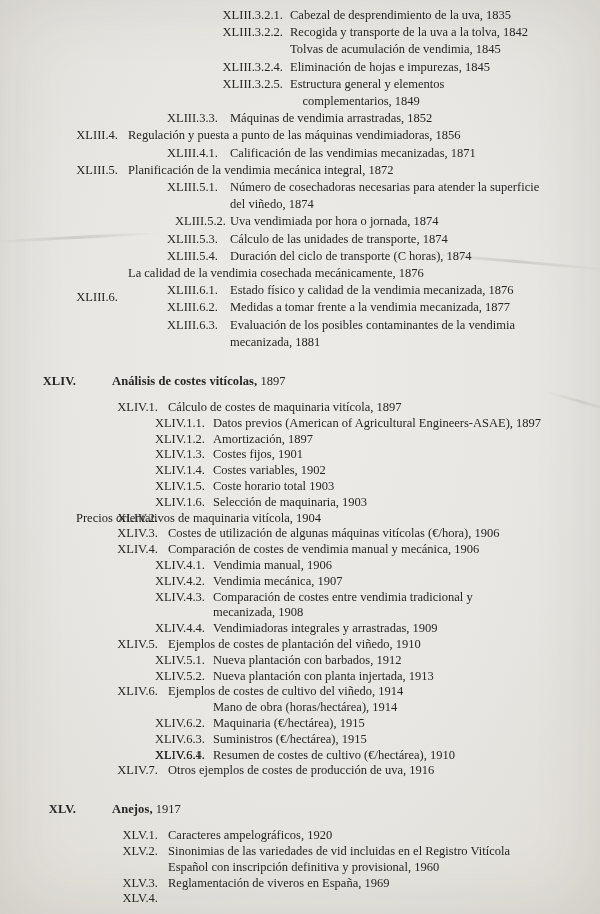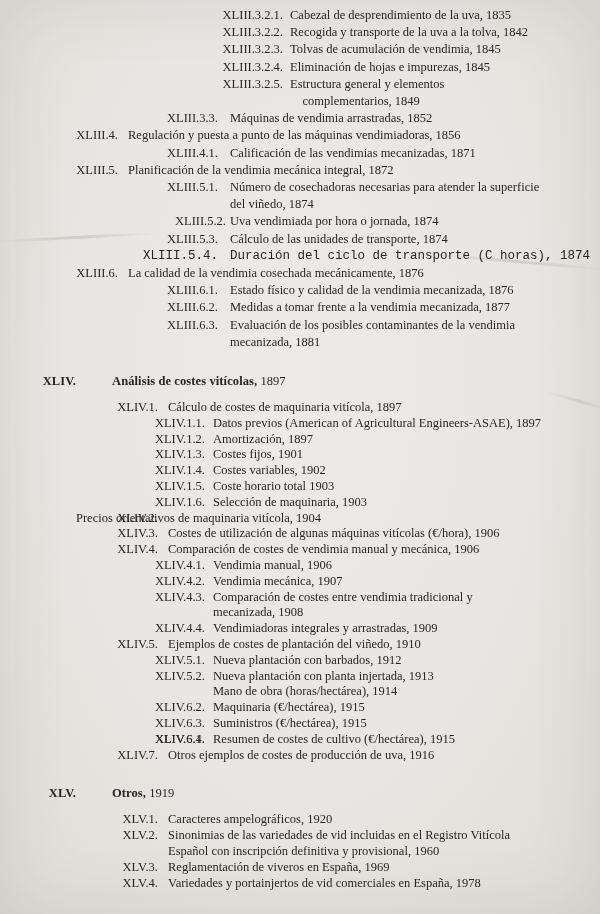--- a/index.html
+++ b/index.html
@@ -53,34 +53,34 @@
 <body>
 
 <div class="page">
   <div class="crease crease-1"></div>
   <div class="crease crease-2"></div>
   <div class="crease crease-3"></div>
   <div class="toc" id="toc">
       <div class="section sec-xliii">
         <div class="row" style="padding-left: 290px;"><span class="num" style="width: 283px;">XLIII.3.2.1.</span><span class="lbl">Cabezal de desprendimiento de la uva, 1835</span></div>
         <div class="row" style="padding-left: 290px;"><span class="num" style="width: 283px;">XLIII.3.2.2.</span><span class="lbl">Recogida y transporte de la uva a la tolva, 1842</span></div>
-        <div class="row" style="padding-left: 290px;"><span class="num" style="width: 283px;">XLIII.3.2.3.</span><span class="lbl">Tolvas de acumulación de vendimia, 1845</span></div>
+        <div class="row" style="padding-left: 290px;"><span class="lbl">Tolvas de acumulación de vendimia, 1845</span></div>
         <div class="row" style="padding-left: 290px;"><span class="num" style="width: 283px;">XLIII.3.2.4.</span><span class="lbl">Eliminación de hojas e impurezas, 1845</span></div>
         <div class="row" style="padding-left: 290px;"><span class="num" style="width: 283px;">XLIII.3.2.5.</span><span class="lbl">Estructura general y elementos
     complementarios, 1849</span></div>
         <div class="row" style="padding-left: 230px;"><span class="num" style="width: 218px;">XLIII.3.3.</span><span class="lbl">Máquinas de vendimia arrastradas, 1852</span></div>
         <div class="row" style="padding-left: 128px;"><span class="num" style="width: 118px;">XLIII.4.</span><span class="lbl">Regulación y puesta a punto de las máquinas vendimiadoras, 1856</span></div>
         <div class="row" style="padding-left: 230px;"><span class="num" style="width: 218px;">XLIII.4.1.</span><span class="lbl">Calificación de las vendimias mecanizadas, 1871</span></div>
         <div class="row" style="padding-left: 128px;"><span class="num" style="width: 118px;">XLIII.5.</span><span class="lbl">Planificación de la vendimia mecánica integral, 1872</span></div>
         <div class="row" style="padding-left: 230px;"><span class="num" style="width: 218px;">XLIII.5.1.</span><span class="lbl">Número de cosechadoras necesarias para atender la superficie
 del viñedo, 1874</span></div>
         <div class="row" style="padding-left: 230px;"><span class="num" style="width: 218px; margin-left: 8px;">XLIII.5.2.</span><span class="lbl">Uva vendimiada por hora o jornada, 1874</span></div>
         <div class="row" style="padding-left: 230px;"><span class="num" style="width: 218px;">XLIII.5.3.</span><span class="lbl">Cálculo de las unidades de transporte, 1874</span></div>
-        <div class="row" style="padding-left: 230px; font-family: Liberation Mono, monospace;"><span class="num" style="width: 218px;">XLIII.5.4.</span><span class="lbl">Duración del ciclo de transporte (C horas), 1874</span></div>
-        <div class="row" style="padding-left: 128px;"><span class="num" style="width: 118px;">XLIII.6.</span><span class="lbl">La calidad de la vendimia cosechada mecánicamente, 1876</span></div>
+        <div class="row" style="padding-left: 230px;"><span class="num" style="width: 218px;">XLIII.5.4.</span><span class="lbl">Duración del ciclo de transporte (C horas), 1874</span></div>
+        <div class="row" style="padding-left: 128px;"><span class="num" style="width: 118px; margin-top: 24px;">XLIII.6.</span><span class="lbl">La calidad de la vendimia cosechada mecánicamente, 1876</span></div>
         <div class="row" style="padding-left: 230px;"><span class="num" style="width: 218px;">XLIII.6.1.</span><span class="lbl">Estado físico y calidad de la vendimia mecanizada, 1876</span></div>
         <div class="row" style="padding-left: 230px;"><span class="num" style="width: 218px;">XLIII.6.2.</span><span class="lbl">Medidas a tomar frente a la vendimia mecanizada, 1877</span></div>
         <div class="row" style="padding-left: 230px;"><span class="num" style="width: 218px;">XLIII.6.3.</span><span class="lbl">Evaluación de los posibles contaminantes de la vendimia
 mecanizada, 1881</span></div>
       </div>
       <div class="section sec-xliv">
         <div class="row chapter-row" style="padding-left: 112px;"><span class="num" style="width: 76px;">XLIV.</span><span class="lbl">Análisis de costes vitícolas,</span><span class="pg"> 1897</span></div>
         <div class="row" style="padding-left: 168px;"><span class="num" style="width: 158px;">XLIV.1.</span><span class="lbl">Cálculo de costes de maquinaria vitícola, 1897</span></div>
         <div class="row" style="padding-left: 213px;"><span class="num" style="width: 205px;">XLIV.1.1.</span><span class="lbl">Datos previos (American of Agricultural Engineers-ASAE), 1897</span></div>
         <div class="row" style="padding-left: 213px;"><span class="num" style="width: 205px;">XLIV.1.2.</span><span class="lbl">Amortización, 1897</span></div>
@@ -92,28 +92,29 @@
         <div class="row" style="padding-left: 168px;"><span class="num" style="width: 158px;">XLIV.3.</span><span class="lbl">Costes de utilización de algunas máquinas vitícolas (€/hora), 1906</span></div>
         <div class="row" style="padding-left: 168px;"><span class="num" style="width: 158px;">XLIV.4.</span><span class="lbl">Comparación de costes de vendimia manual y mecánica, 1906</span></div>
         <div class="row" style="padding-left: 213px;"><span class="num" style="width: 205px; padding-left: 10px;">XLIV.4.1.</span><span class="lbl">Vendimia manual, 1906</span></div>
         <div class="row" style="padding-left: 213px;"><span class="num" style="width: 205px;">XLIV.4.2.</span><span class="lbl">Vendimia mecánica, 1907</span></div>
         <div class="row" style="padding-left: 213px;"><span class="num" style="width: 205px;">XLIV.4.3.</span><span class="lbl">Comparación de costes entre vendimia tradicional y
 mecanizada, 1908</span></div>
         <div class="row" style="padding-left: 213px;"><span class="num" style="width: 205px;">XLIV.4.4.</span><span class="lbl">Vendimiadoras integrales y arrastradas, 1909</span></div>
         <div class="row" style="padding-left: 168px;"><span class="num" style="width: 158px;">XLIV.5.</span><span class="lbl">Ejemplos de costes de plantación del viñedo, 1910</span></div>
         <div class="row" style="padding-left: 213px;"><span class="num" style="width: 205px;">XLIV.5.1.</span><span class="lbl">Nueva plantación con barbados, 1912</span></div>
         <div class="row" style="padding-left: 213px;"><span class="num" style="width: 205px;">XLIV.5.2.</span><span class="lbl">Nueva plantación con planta injertada, 1913</span></div>
+        <div class="row" style="padding-left: 168px;"><span class="num" style="width: 158px;">XLIV.6.</span><span class="lbl">Ejemplos de costes de cultivo del viñedo, 1914</span></div>
         <div class="row" style="padding-left: 213px;"><span class="num" style="width: 205px; margin-top: 48px;">XLIV.6.1.</span><span class="lbl">Mano de obra (horas/hectárea), 1914</span></div>
         <div class="row" style="padding-left: 213px;"><span class="num" style="width: 205px;">XLIV.6.2.</span><span class="lbl">Maquinaria (€/hectárea), 1915</span></div>
         <div class="row" style="padding-left: 213px;"><span class="num" style="width: 205px;">XLIV.6.3.</span><span class="lbl">Suministros (€/hectárea), 1915</span></div>
-        <div class="row" style="padding-left: 213px;"><span class="num" style="width: 205px;">XLIV.6.4.</span><span class="lbl">Resumen de costes de cultivo (€/hectárea), 1915</span></div>
+        <div class="row" style="padding-left: 213px;"><span class="num" style="width: 205px;">XLIV.6.4.</span><span class="lbl">Resumen de costes de cultivo (€/hectárea), 1910</span></div>
         <div class="row" style="padding-left: 168px;"><span class="num" style="width: 158px;">XLIV.7.</span><span class="lbl">Otros ejemplos de costes de producción de uva, 1916</span></div>
       </div>
       <div class="section sec-xlv">
-        <div class="row chapter-row" style="padding-left: 112px;"><span class="num" style="width: 76px;">XLV.</span><span class="lbl">Otros,</span><span class="pg"> 1919</span></div>
+        <div class="row chapter-row" style="padding-left: 112px;"><span class="num" style="width: 76px;">XLV.</span><span class="lbl">Anejos,</span><span class="pg"> 1917</span></div>
         <div class="row" style="padding-left: 168px;"><span class="num" style="width: 158px;">XLV.1.</span><span class="lbl">Caracteres ampelográficos, 1920</span></div>
         <div class="row" style="padding-left: 168px;"><span class="num" style="width: 158px; padding-left: 48px;">XLV.2.</span><span class="lbl">Sinonimias de las variedades de vid incluidas en el Registro Vitícola
 Español con inscripción definitiva y provisional, 1960</span></div>
         <div class="row" style="padding-left: 168px;"><span class="num" style="width: 158px;">XLV.3.</span><span class="lbl">Reglamentación de viveros en España, 1969</span></div>
-        <div class="row" style="padding-left: 168px;"><span class="num" style="width: 158px;">XLV.4.</span><span class="lbl">Variedades y portainjertos de vid comerciales en España, 1978</span></div>
+        <div class="row" style="padding-left: 168px;"><span class="num" style="width: 158px;">XLV.4.</span></div>
       </div>
     </div>
 </div>
 
 </body></html>

